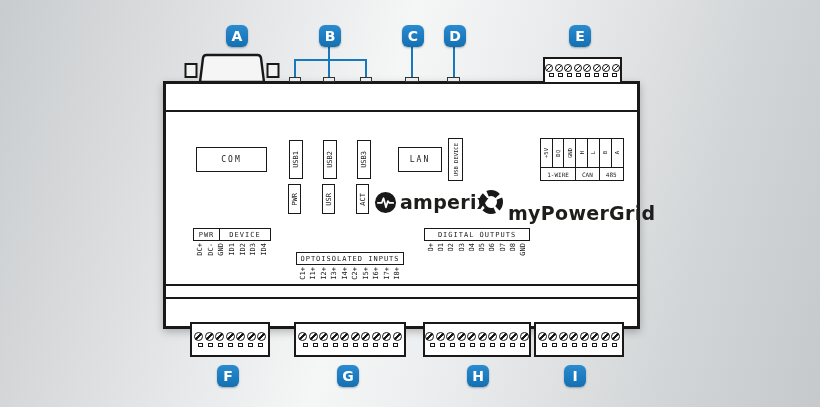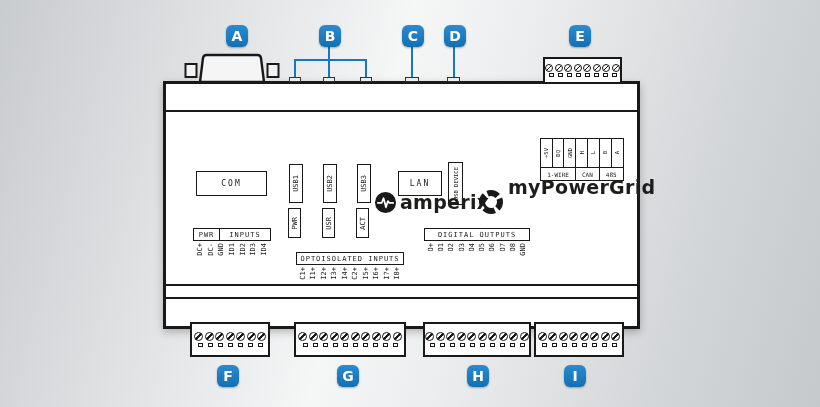--- a/index.html
+++ b/index.html
@@ -16,21 +16,21 @@
     box-shadow:0 1px 2px rgba(0,0,0,.3);
   }
   .bline { position:absolute; background:#1878be; z-index:4; }
   .device {
     position:absolute; left:163px; top:81px; width:477px; height:248px;
     background:#fff; border:3px solid #191919; box-sizing:border-box;
     box-shadow:0 3px 8px rgba(0,0,0,.25); z-index:2;
   }
   .hline { position:absolute; left:-1px; right:-1px; height:2px; background:#191919; }
   .pbox { position:absolute; border:1px solid #191919; background:#fff; box-sizing:border-box;
-          display:flex; align-items:center; justify-content:center;margin-top:24px; }
+          display:flex; align-items:center; justify-content:center; }
   .vtext { writing-mode:vertical-rl; transform:rotate(180deg); white-space:nowrap; }
   .lbl8 { font-size:8px; letter-spacing:2px; }
   .lbl7 { font-size:7px; }
   .comm { position:absolute; left:374px; top:54px; width:84px; height:43px;
           border:1px solid #191919; background:#fff; box-sizing:border-box; display:flex; }
   .comm-group { display:flex; flex-direction:column; }
   .comm-pins { flex:1; display:flex; }
   .comm-pin { flex:1; display:flex; align-items:center; justify-content:center;
               border-right:1px solid #191919; font-size:6px; }
   .comm-group:last-child .comm-pin:last-child { border-right:none; }
@@ -192,26 +192,26 @@
 
     <svg style="position:absolute;left:208px;top:107px;" width="23" height="23" viewBox="0 0 24 24">
       <circle cx="12" cy="12" r="11" fill="#191919"></circle>
       <polyline points="4,12.5 8,12.5 10,7.5 12.5,17 14.5,10.5 16,12.5 20,12.5" fill="none" stroke="#fff" stroke-width="1.8" stroke-linejoin="round" stroke-linecap="round"></polyline>
     </svg>
     <div class="brand-text" style="left:234px;top:107px;">amperix</div>
 
     <svg style="position:absolute;left:312px;top:105px;" width="26" height="26" viewBox="0 0 26 26">
       <circle cx="13" cy="13" r="9" fill="none" stroke="#191919" stroke-width="6" stroke-dasharray="11 3.2" stroke-dashoffset="4"></circle>
     </svg>
-    <div class="brand-text" style="left:342px;top:92px;"><span style="font-weight:600;">my</span><span>PowerGrid</span></div>
+    <div class="brand-text" style="left:342px;top:118px;"><span style="font-weight:600;">my</span><span>PowerGrid</span></div>
 
     <div class="section" style="left:27px;width:78px;">
       <div class="sec-header" style="justify-content:stretch;padding:0;">
         <span class="sec-cell first" style="width:26px;">PWR</span>
-        <span class="sec-cell" style="flex:1;">INPUTS</span>
+        <span class="sec-cell" style="flex:1;">DEVICE</span>
       </div>
       <div class="pins">
 
       <span class="vtext pin">DC+</span>
           <span class="vtext pin">DC-</span>
           <span class="vtext pin">GND</span>
           <span class="vtext pin">ID1</span>
           <span class="vtext pin">ID2</span>
           <span class="vtext pin">ID3</span>
           <span class="vtext pin">ID4</span>

